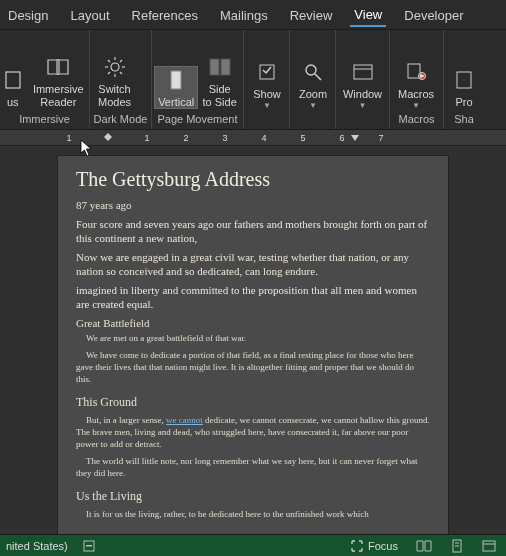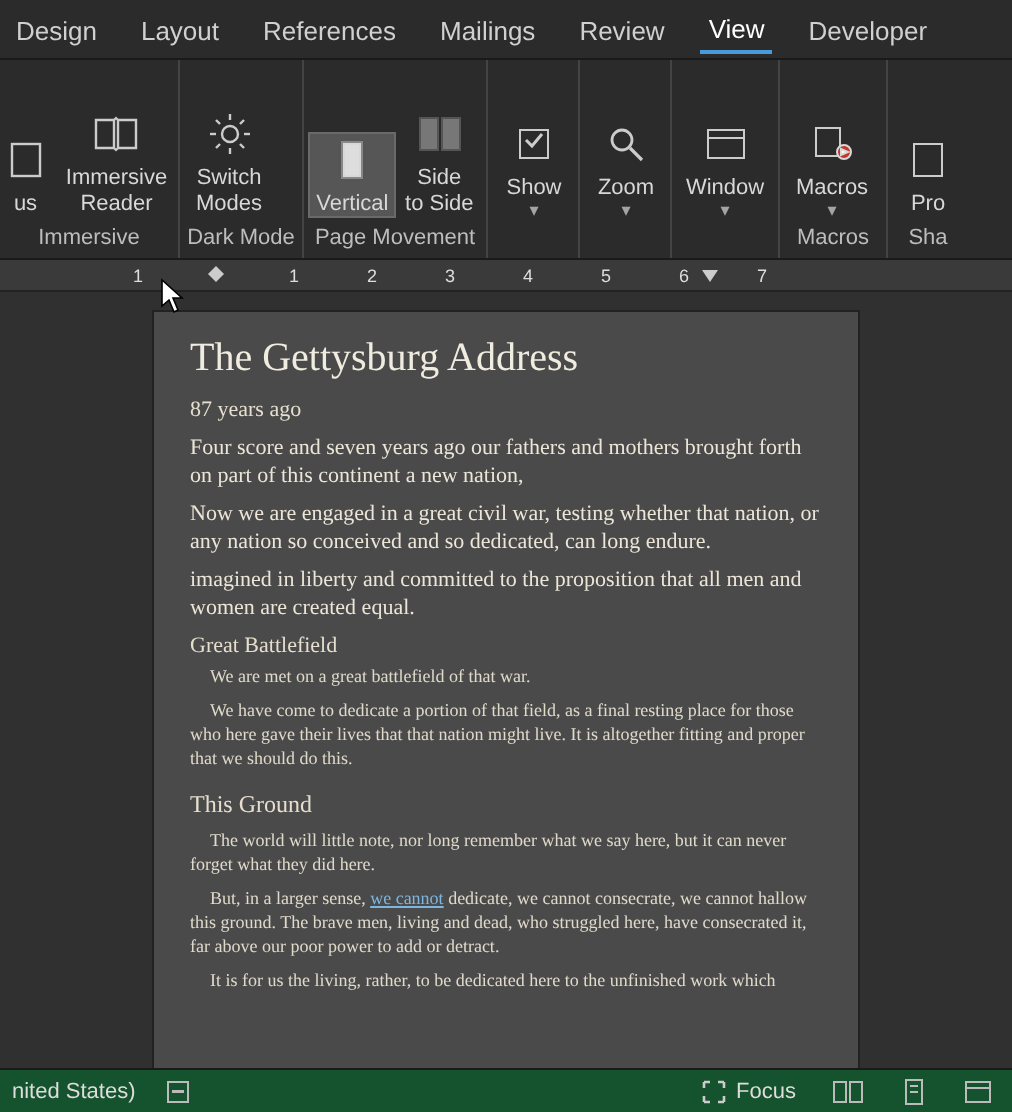--- a/index.html
+++ b/index.html
@@ -85,21 +85,21 @@
   
   .pagewrap {
     background: #303030;
     height: 394px;
     overflow: hidden;
     display: flex; justify-content: center;
     position: relative;
   }
   .page {
     margin-top: 10px;
-    width: 352px;
+    width: 390px;
     background: #4a4a4a;
     color: #f0ece0;
     padding: 12px 18px 20px;
     font-family: Georgia, "Times New Roman", serif;
     box-shadow: 0 0 0 1px #222;
   }
   .page h1 {
     font-size: 20px; font-weight: normal;
     font-family: Georgia, serif;
     margin-bottom: 8px;
@@ -317,22 +317,23 @@
   <div class="page">
     <h1>The Gettysburg Address</h1>
     <div class="ago">87 years ago</div>
     <p>Four score and seven years ago our fathers and mothers brought forth on part of this continent a new nation,</p>
     <p>Now we are engaged in a great civil war, testing whether that nation, or any nation so conceived and so dedicated, can long endure.</p>
     <p>imagined in liberty and committed to the proposition that all men and women are created equal.</p>
     <div class="sub">Great Battlefield</div>
     <p class="small">We are met on a great battlefield of that war.</p>
     <p class="small">We have come to dedicate a portion of that field, as a final resting place for those who here gave their lives that that nation might live. It is altogether fitting and proper that we should do this.</p>
     <div class="ground">This Ground</div>
+    <p class="small"><span>But, in a larger sense, </span><a href="#">we cannot</a><span> dedicate, we cannot consecrate, we cannot hallow this ground. The brave men, living and dead, who struggled here, have consecrated it, far above our poor power to add or detract.</span></p>
     <p class="small">The world will little note, nor long remember what we say here, but it can never forget what they did here.</p>
-    <p class="small"><span>But, in a larger sense, </span><a href="#">we cannot</a><span> dedicate, we cannot consecrate, we cannot hallow this ground. The brave men, living and dead, who struggled here, have consecrated it, far above our poor power to add or detract.</span></p>
+    <div class="ground">Us the Living</div>
     <p class="small">It is for us the living, rather, to be dedicated here to the unfinished work which</p>
   </div>
 </div>
 
 <div class="status">
   <span>nited States)</span>
   <span class="sbtn">
     <svg width="14" height="14" viewBox="0 0 14 14">
         <rect x="2" y="2" width="10" height="10" fill="none" stroke="#bbb"></rect>
         <rect x="4" y="6" width="6" height="1.5" fill="#bbb"></rect>

